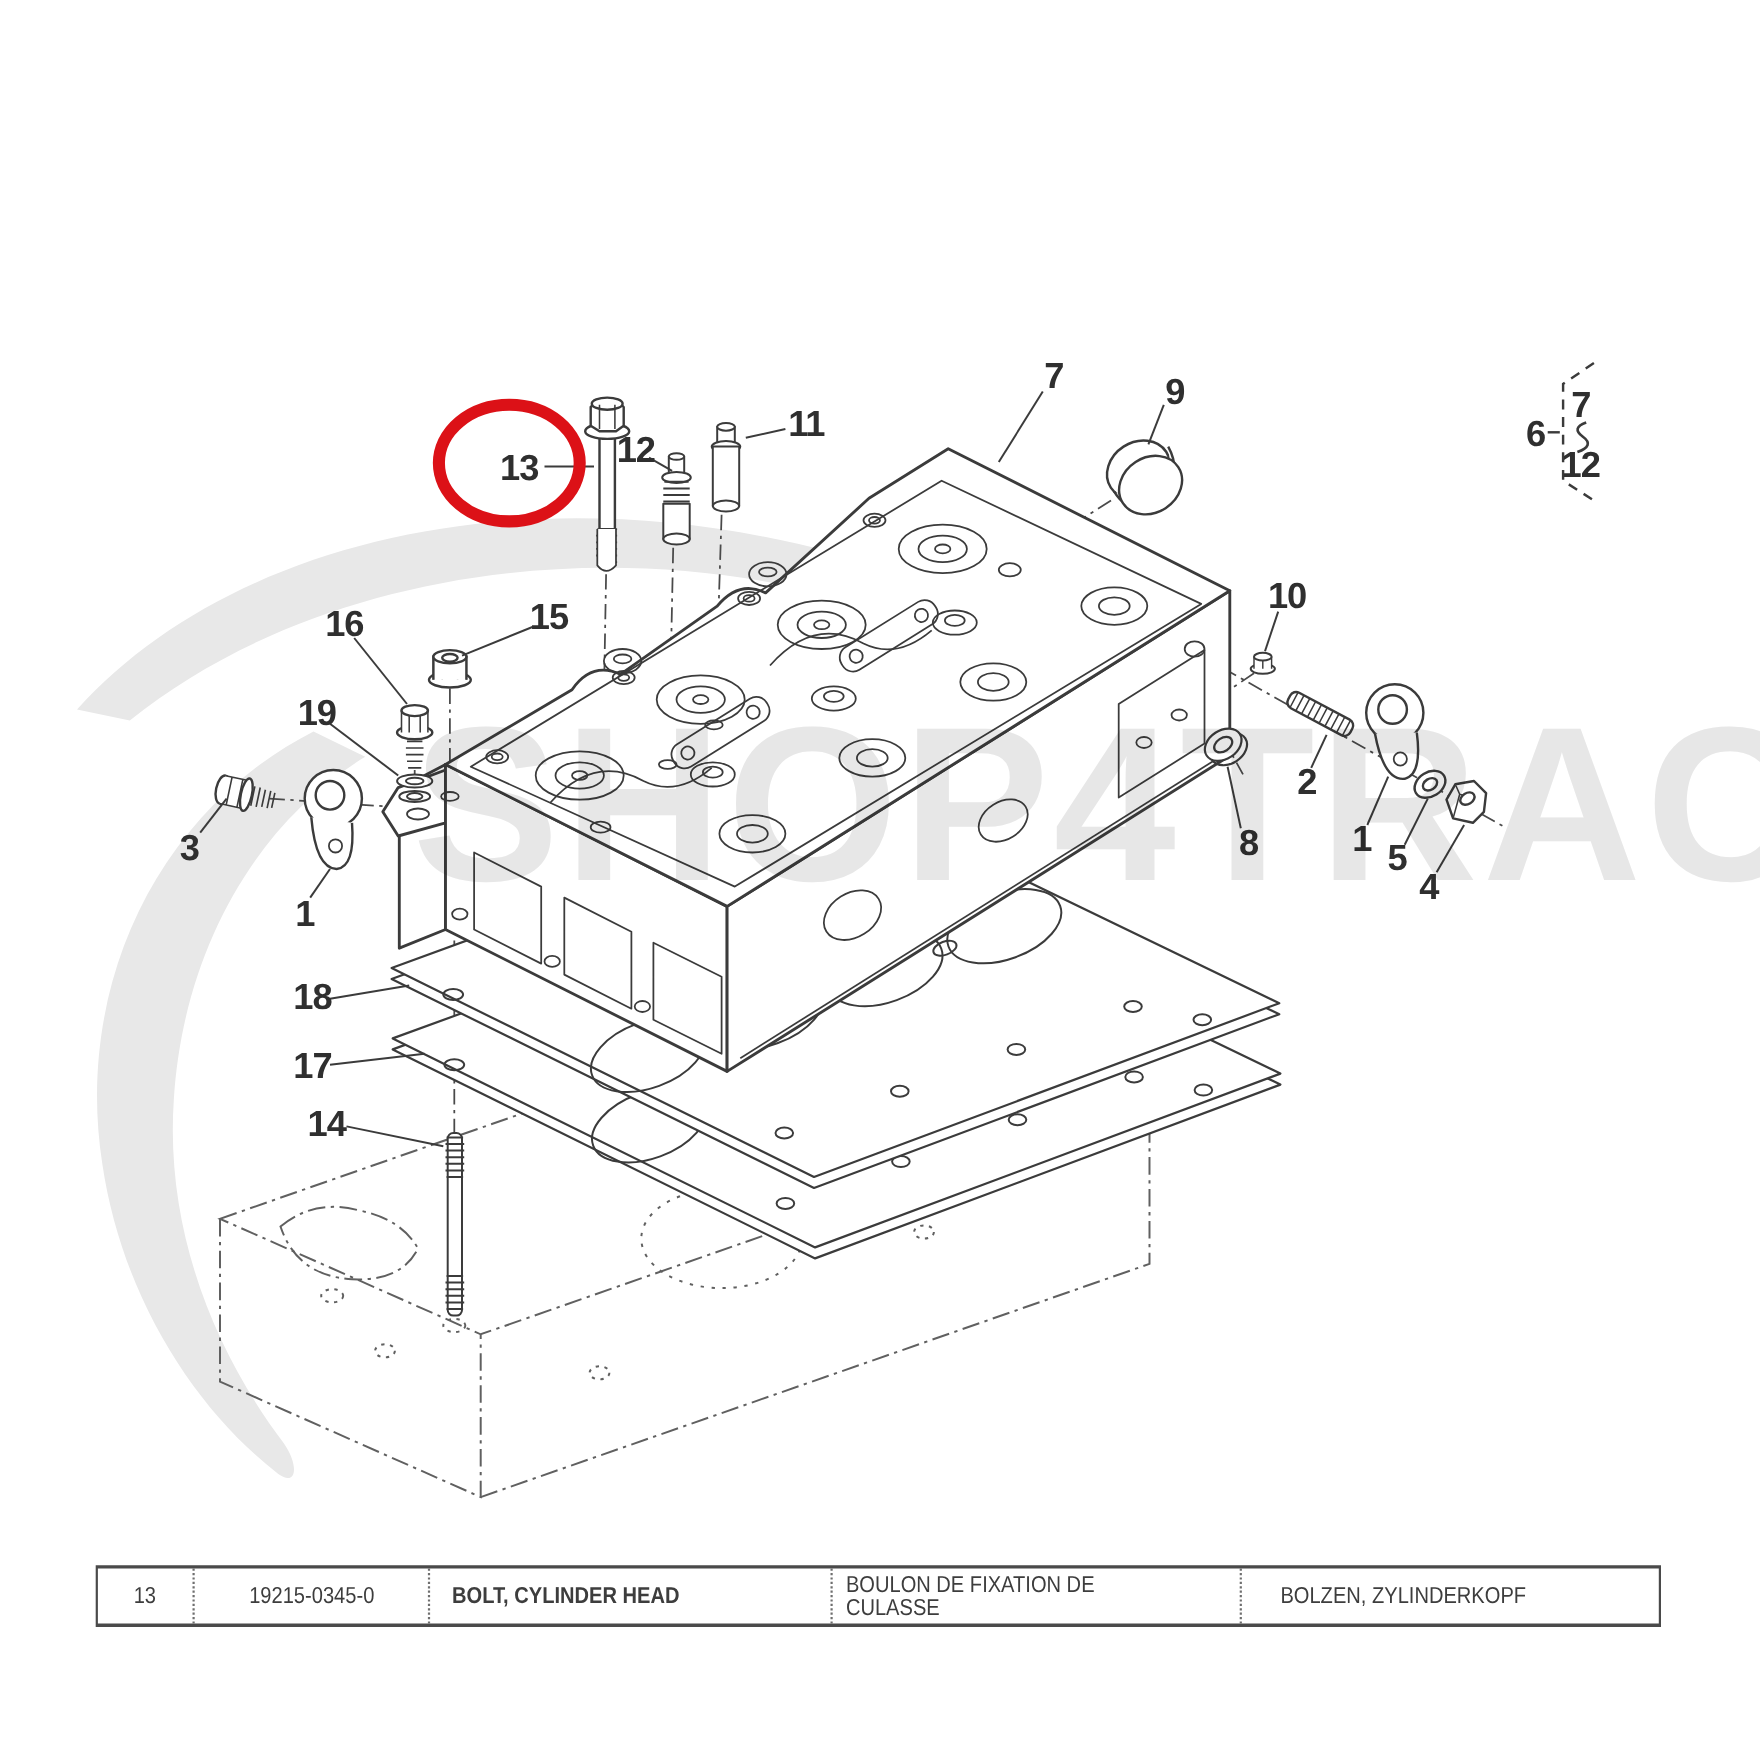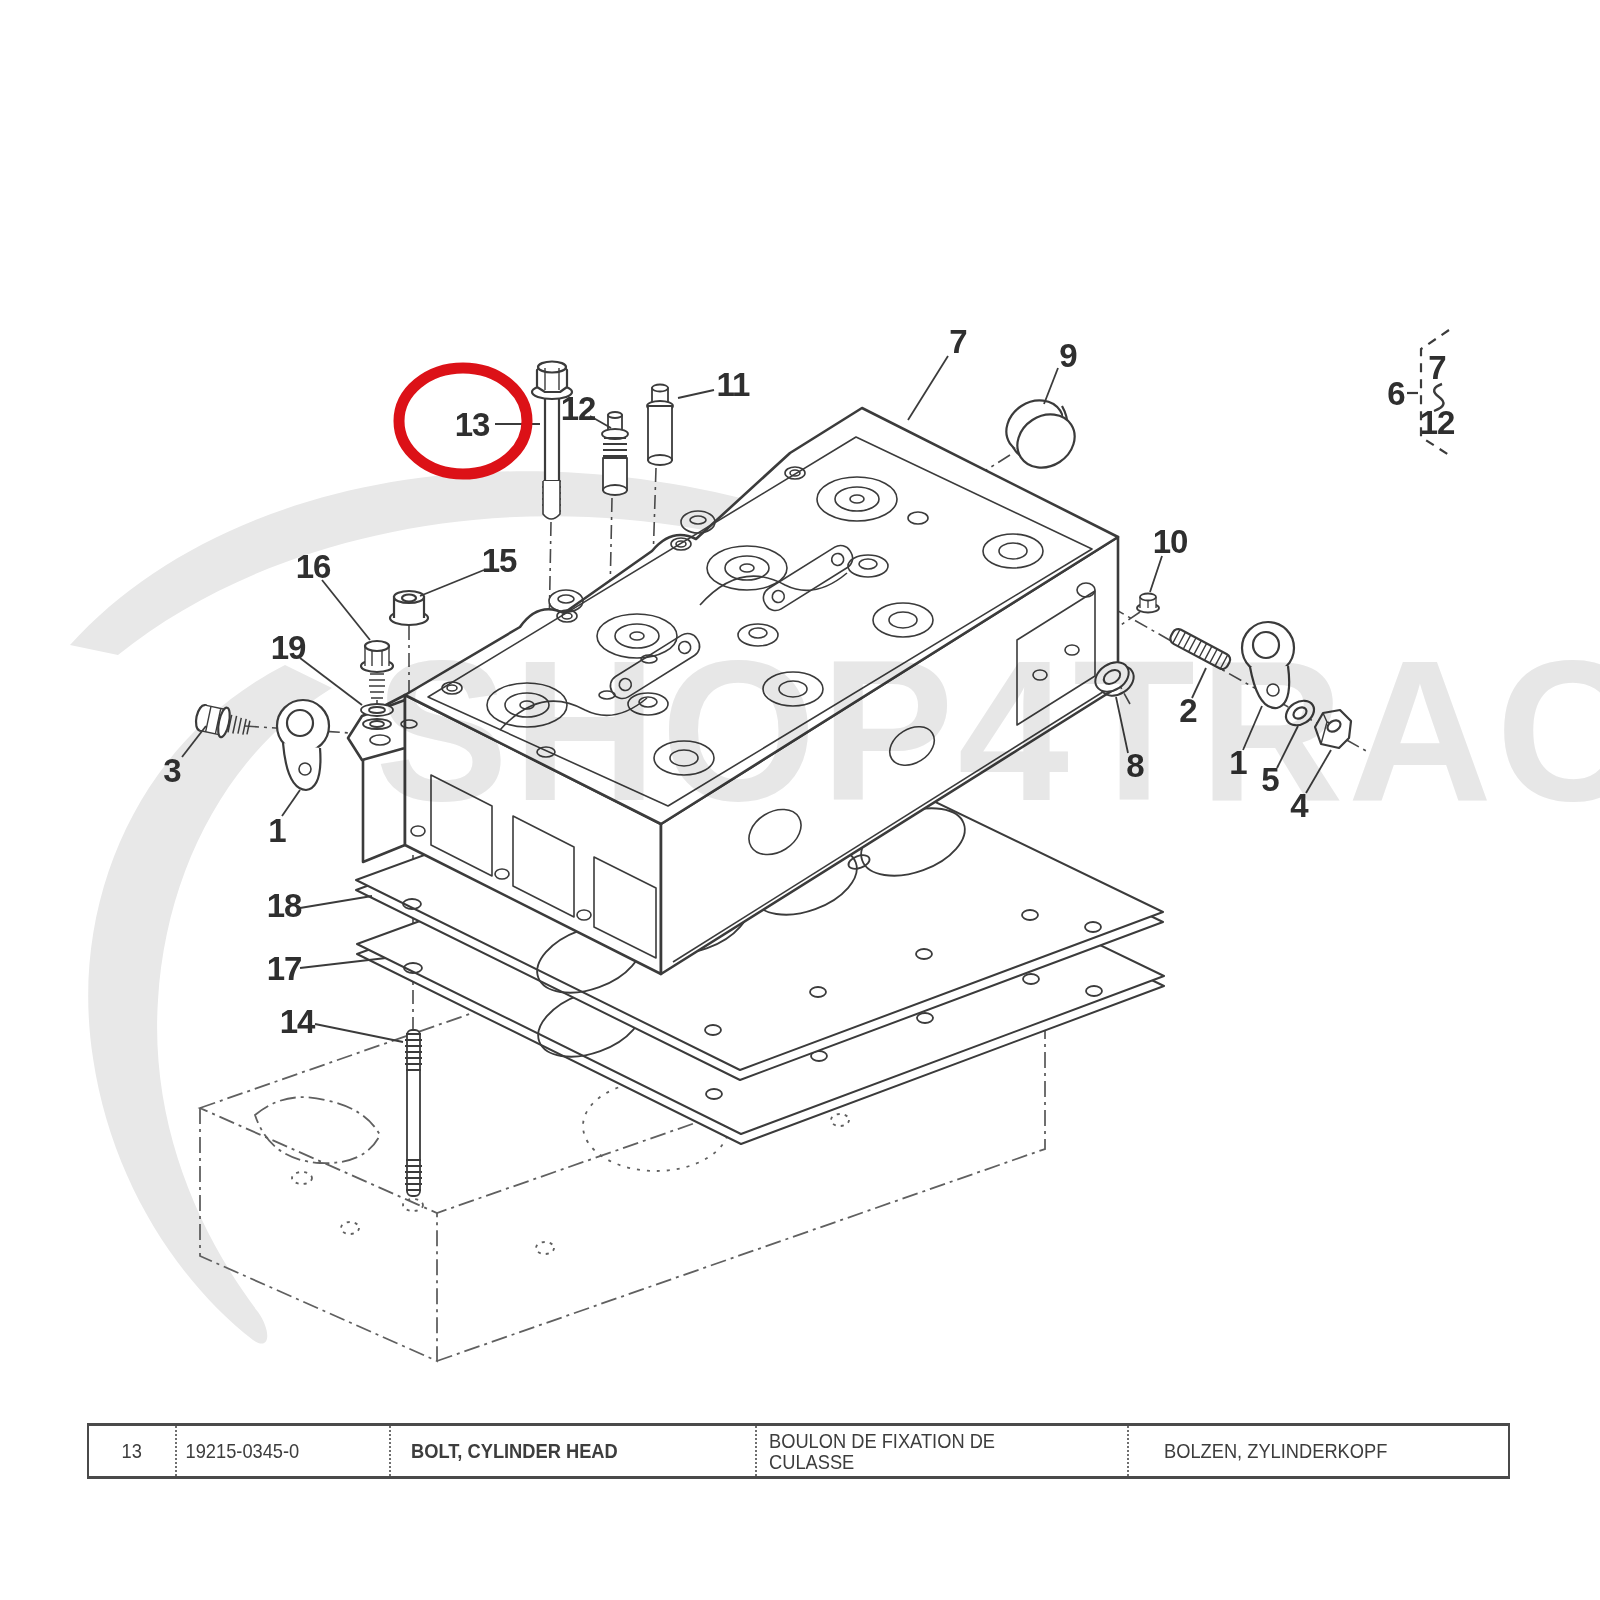--- a/index.html
+++ b/index.html
@@ -11,21 +11,21 @@
            mix-blend-mode:multiply;}
   
   .ptable{position:absolute;left:87px;top:1423px;width:1423px;height:56px;
           border-top:3px solid #4a4a4a;border-bottom:3px solid #4a4a4a;
           border-left:2px solid #4a4a4a;border-right:2px solid #4a4a4a;
           display:flex;box-sizing:border-box;color:#3d3d3d;}
   .pcell{display:flex;align-items:center;box-sizing:border-box;font-size:21px;
          border-left:2px dotted #6f6f6f;overflow:hidden;}
   .pcell:first-child{border-left:none;}
   .c-ref{width:86px;justify-content:center;}
-  .c-pn{width:215px;justify-content:flex-start;}
+  .c-pn{width:215px;justify-content:center;}
   .c-en{width:367px;padding-left:20px;font-weight:bold;}
   .c-fr{width:373px;padding-left:12px;line-height:21px;}
   .c-de{width:382px;padding-left:35px;text-align:right;}
   .cnd{display:inline-block;transform:scaleX(.87);transform-origin:0 50%;white-space:pre-line;}
   .cnd-c{display:inline-block;transform:scaleX(.87);transform-origin:50% 50%;white-space:nowrap;}
 </style>
 </head>
 <body>
 
 <div class="page">

